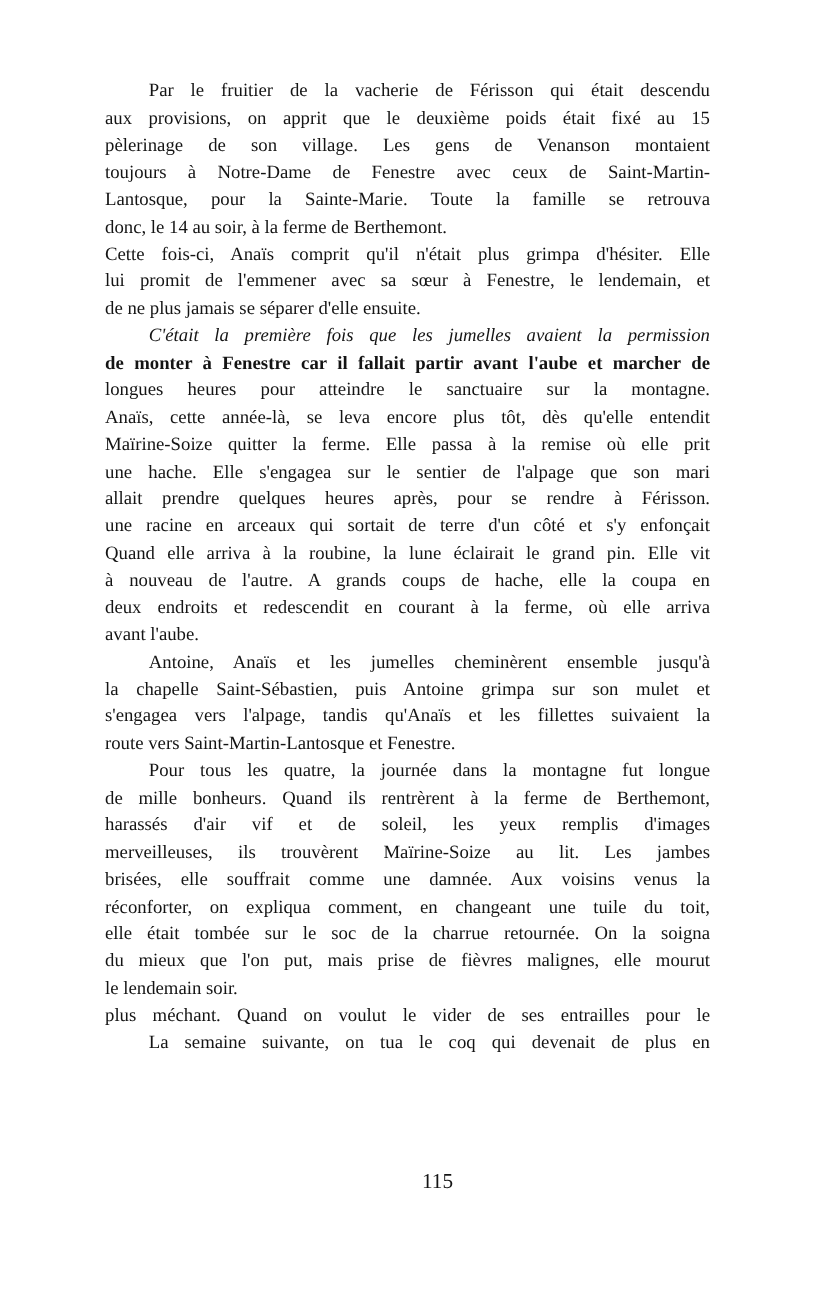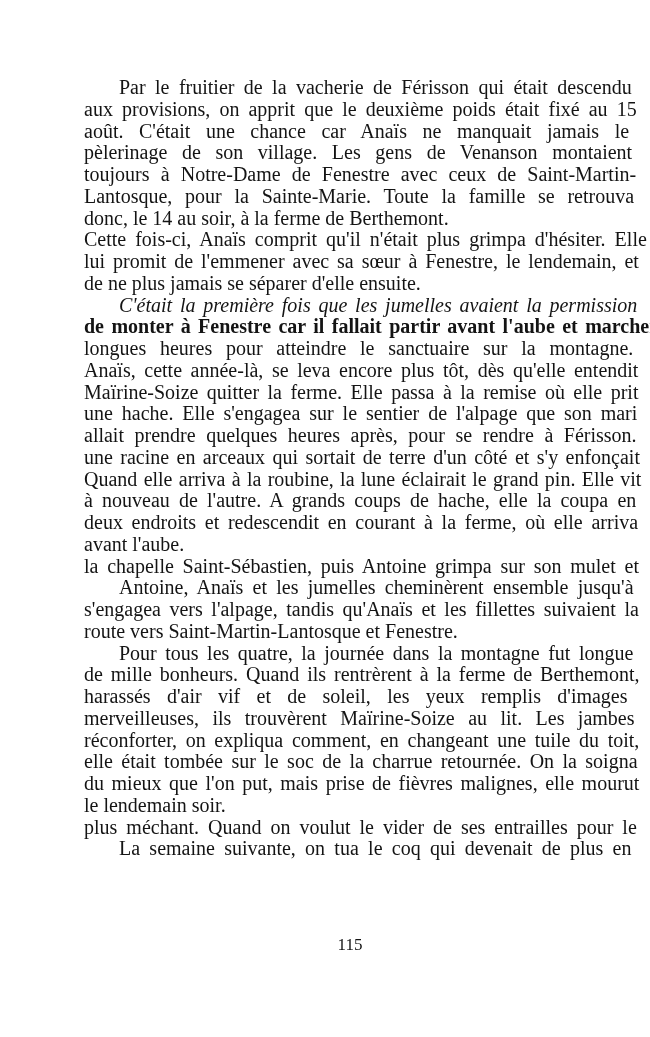--- a/index.html
+++ b/index.html
@@ -1,67 +1,66 @@
 <!DOCTYPE html>
 <html><head>
 <meta charset="utf-8">
 <style>
   html, body { margin: 0; padding: 0; background: #ffffff; }
   body { width: 650px; height: 1037px; position: relative; overflow: hidden; }
   .page { position: absolute; left: 84px; top: 63px; width: 484px; }
   .text {
     font-family: "Liberation Serif", "DejaVu Serif", serif;
-    font-size: 20px;
+    font-size: 15px;
     line-height: 21.75px;
     color: #141414;
     text-align: justify;
-    margin-top: 14px;
   }
   .line { display: block; white-space: nowrap; height: 21.75px; text-align: justify; text-align-last: justify; }
   .line.last { text-align-last: left; }
   .line.indent { padding-left: 35px; }
   .folio {
     position: absolute; top: 935px; left: 0; width: 650px; text-align: center;
     font-family: "Liberation Serif", "DejaVu Serif", serif; font-size: 17px; color: #141414; padding-left: 25px;
   }
 </style>
 </head>
 <body>
 
 <div class="page text" id="body">
     <span class="line indent" style="display: block; width: auto; word-spacing: 4.4px;">Par le fruitier de la vacherie de Férisson qui était descendu</span>
     <span class="line" style="display: block; width: auto; word-spacing: 4.09091px;">aux provisions, on apprit que le deuxième poids était fixé au 15</span>
-    <span class="line" style="display: block; width: auto; word-spacing: 10.5556px;">août. C'était une chance car Anaïs ne manquait jamais le</span>
     <span class="line" style="display: block; width: auto; word-spacing: 9.625px;">pèlerinage de son village. Les gens de Venanson montaient</span>
     <span class="line" style="display: block; width: auto; word-spacing: 6.125px;">toujours à Notre-Dame de Fenestre avec ceux de Saint-Martin-</span>
     <span class="line" style="display: block; width: auto; word-spacing: 7.75px;">Lantosque, pour la Sainte-Marie. Toute la famille se retrouva</span>
     <span class="line last">donc, le 14 au soir, à la ferme de Berthemont.</span>
     <span class="line" style="display: block; width: auto; word-spacing: 4px;">Cette fois-ci, Anaïs comprit qu'il n'était plus grimpa d'hésiter. Elle</span>
     <span class="line" style="display: block; width: auto; word-spacing: 2.90909px;">lui promit de l'emmener avec sa sœur à Fenestre, le lendemain, et</span>
     <span class="line last">de ne plus jamais se séparer d'elle ensuite.</span>
     <span class="line indent" style="display: block; width: auto; word-spacing: 2.77778px; font-style: italic;">C'était la première fois que les jumelles avaient la permission</span>
     <span class="line" style="display: block; width: auto; word-spacing: 2.41667px; font-weight: bold;">de monter à Fenestre car il fallait partir avant l'aube et marcher de</span>
     <span class="line" style="display: block; width: auto; word-spacing: 8.75px;">longues heures pour atteindre le sanctuaire sur la montagne.</span>
     <span class="line" style="display: block; width: auto; word-spacing: 3.6px;">Anaïs, cette année-là, se leva encore plus tôt, dès qu'elle entendit</span>
     <span class="line" style="display: block; width: auto; word-spacing: 3.45455px;">Maïrine-Soize quitter la ferme. Elle passa à la remise où elle prit</span>
     <span class="line" style="display: block; width: auto; word-spacing: 3.90909px;">une hache. Elle s'engagea sur le sentier de l'alpage que son mari</span>
     <span class="line" style="display: block; width: auto; word-spacing: 5.55556px;">allait prendre quelques heures après, pour se rendre à Férisson.</span>
     <span class="line" style="display: block; width: auto; word-spacing: 2.41667px;">une racine en arceaux qui sortait de terre d'un côté et s'y enfonçait</span>
     <span class="line" style="display: block; width: auto; word-spacing: 1.30769px;">Quand elle arriva à la roubine, la lune éclairait le grand pin. Elle vit</span>
     <span class="line" style="display: block; width: auto; word-spacing: 4.16667px;">à nouveau de l'autre. A grands coups de hache, elle la coupa en</span>
     <span class="line" style="display: block; width: auto; word-spacing: 3.72727px;">deux endroits et redescendit en courant à la ferme, où elle arriva</span>
     <span class="line last">avant l'aube.</span>
+    <span class="line indent" style="display: block; width: auto; word-spacing: 4.28571px;">Antoine, Anaïs et les jumelles cheminèrent ensemble jusqu'à</span>
     <span class="line" style="display: block; width: auto; word-spacing: 3.77778px;">la chapelle Saint-Sébastien, puis Antoine grimpa sur son mulet et</span>
-    <span class="line indent" style="display: block; width: auto; word-spacing: 4.28571px;">Antoine, Anaïs et les jumelles cheminèrent ensemble jusqu'à</span>
     <span class="line" style="display: block; width: auto; word-spacing: 3.55556px;">s'engagea vers l'alpage, tandis qu'Anaïs et les fillettes suivaient la</span>
     <span class="line last">route vers Saint-Martin-Lantosque et Fenestre.</span>
     <span class="line indent" style="display: block; width: auto; word-spacing: 3.5px;">Pour tous les quatre, la journée dans la montagne fut longue</span>
     <span class="line" style="display: block; width: auto; word-spacing: 2.9px;">de mille bonheurs. Quand ils rentrèrent à la ferme de Berthemont,</span>
     <span class="line" style="display: block; width: auto; word-spacing: 11.3333px;">harassés d'air vif et de soleil, les yeux remplis d'images</span>
     <span class="line" style="display: block; width: auto; word-spacing: 8.42857px;">merveilleuses, ils trouvèrent Maïrine-Soize au lit. Les jambes</span>
+    <span class="line" style="display: block; width: auto; word-spacing: 5px;">brisées, elle souffrait comme une damnée. Aux voisins venus la</span>
     <span class="line" style="display: block; width: auto; word-spacing: 3.66667px;">réconforter, on expliqua comment, en changeant une tuile du toit,</span>
     <span class="line" style="display: block; width: auto; word-spacing: 3.41667px;">elle était tombée sur le soc de la charrue retournée. On la soigna</span>
     <span class="line" style="display: block; width: auto; word-spacing: 2.54545px;">du mieux que l'on put, mais prise de fièvres malignes, elle mourut</span>
     <span class="line last">le lendemain soir.</span>
     <span class="line" style="display: block; width: auto; word-spacing: 4px;">plus méchant. Quand on voulut le vider de ses entrailles pour le</span>
     <span class="line indent" style="display: block; width: auto; word-spacing: 4.27273px;">La semaine suivante, on tua le coq qui devenait de plus en</span>
   </div>
 <div class="folio">115</div>
 
 </body></html>

